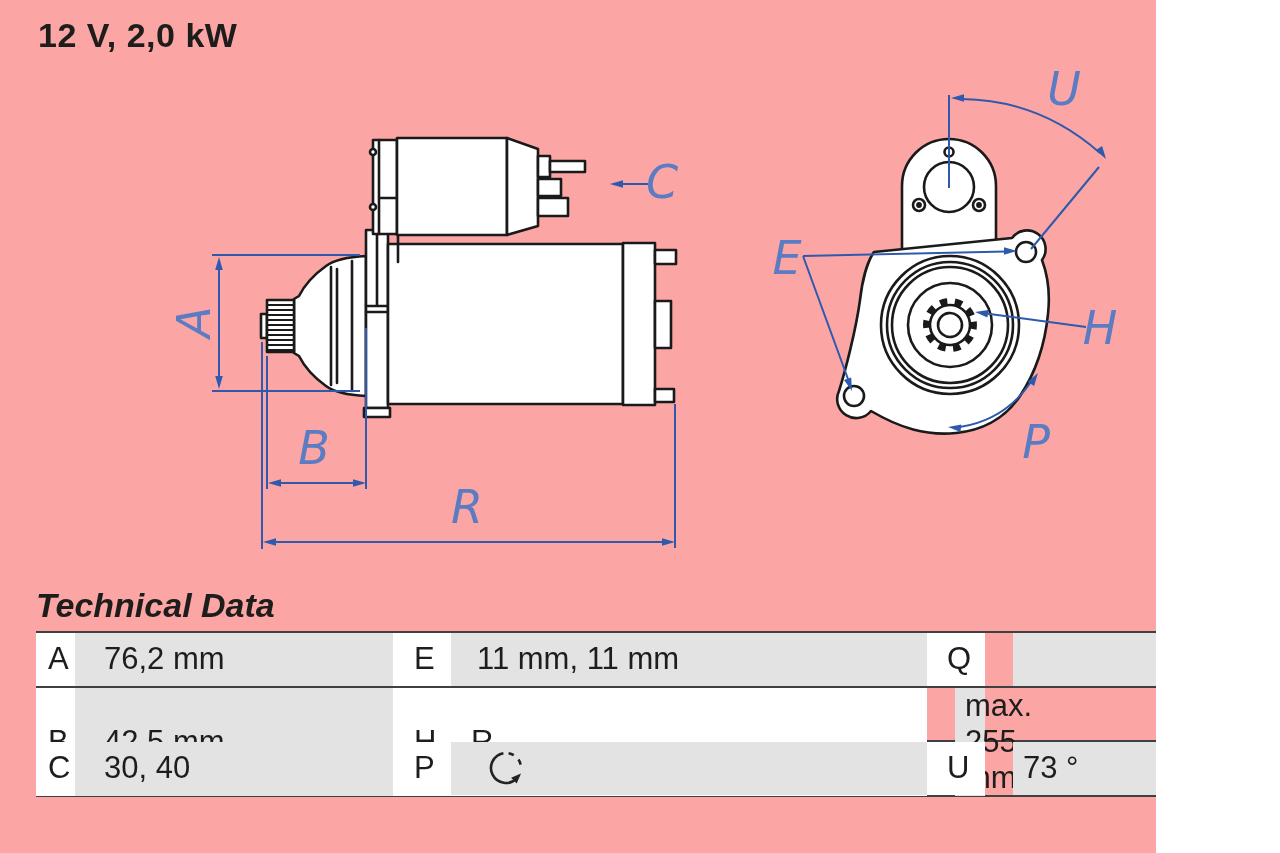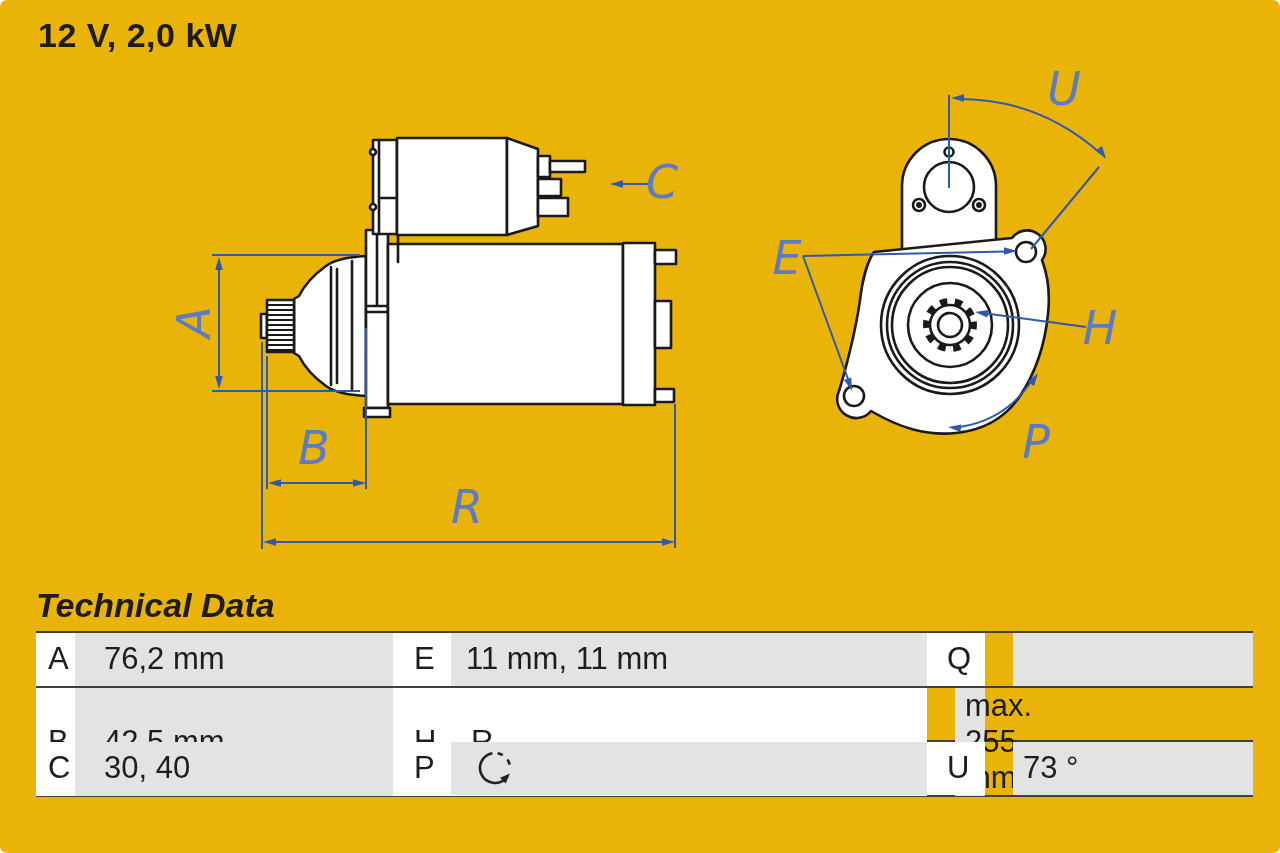--- a/index.html
+++ b/index.html
@@ -1,33 +1,33 @@
 <!DOCTYPE html>
 <html><head>
 <meta charset="utf-8">
 <style>
   html,body{margin:0;padding:0;background:#fff;}
-  .page{position:relative;width:1280px;height:853px;background:#eab308;overflow:hidden;
-        font-family:"Liberation Sans",sans-serif;color:#1d1d1b;border-radius:7px;}
+  .page{position:relative;width:1156px;height:853px;background:#fca5a5;overflow:hidden;
+        font-family:"Liberation Sans",sans-serif;color:#1d1d1b;}
   .title{position:absolute;left:38px;top:18px;font-size:34px;font-weight:bold;
          letter-spacing:.5px;line-height:1;}
   .drawing-svg{position:absolute;left:0;top:0;}
   .tech-heading{position:absolute;left:36px;top:588px;font-size:34px;font-weight:bold;line-height:1;font-style:italic;}
   .tech-table{position:absolute;left:36px;top:631px;width:1217px;border-bottom:2px solid #404040;}
   .t-row{display:grid;grid-template-columns:39px 318px 58px 476px 58px 268px;
          height:54.6px;box-sizing:border-box;border-top:2px solid #404040;
          font-size:31px;}
   .t-cell{display:flex;align-items:center;box-sizing:border-box;}
   .key{background:#fff;}
   .val{background:#e3e3e3;}
   .k1{padding-left:12px;}
   .k2{padding-left:21px;}
   .k3{padding-left:20px;}
   .v1{padding-left:29px;}
-  .v2{padding-left:15px;}
+  .v2{padding-left:26px;}
   .v3{padding-left:10px;margin-left:28px;}
   .dim-label{font-family:"DejaVu Sans",sans-serif;font-style:italic;font-size:46px;
              fill:#5b7cc3;}
 </style>
 </head>
 <body>
 
 <div class="page">
 
   <div class="title">12 V, 2,0 kW</div>

